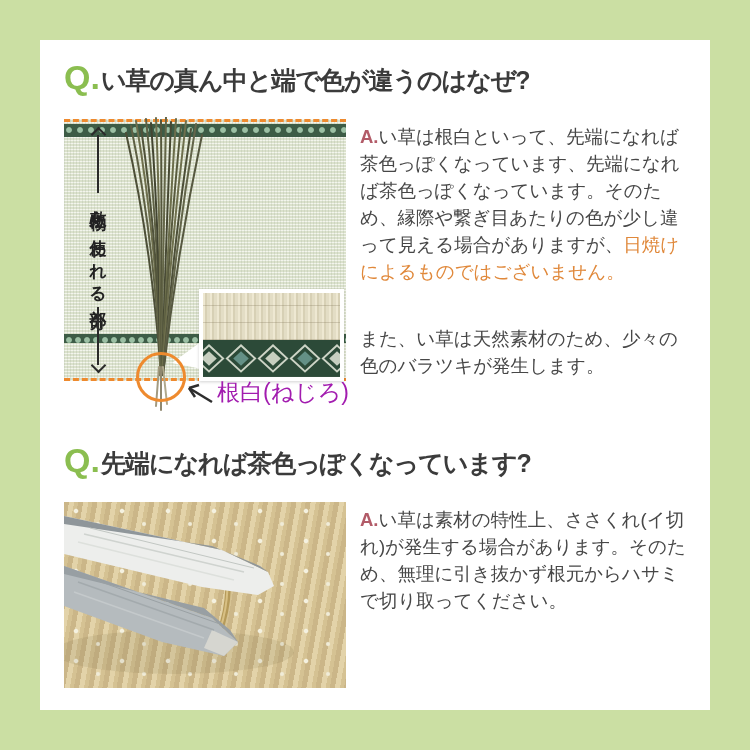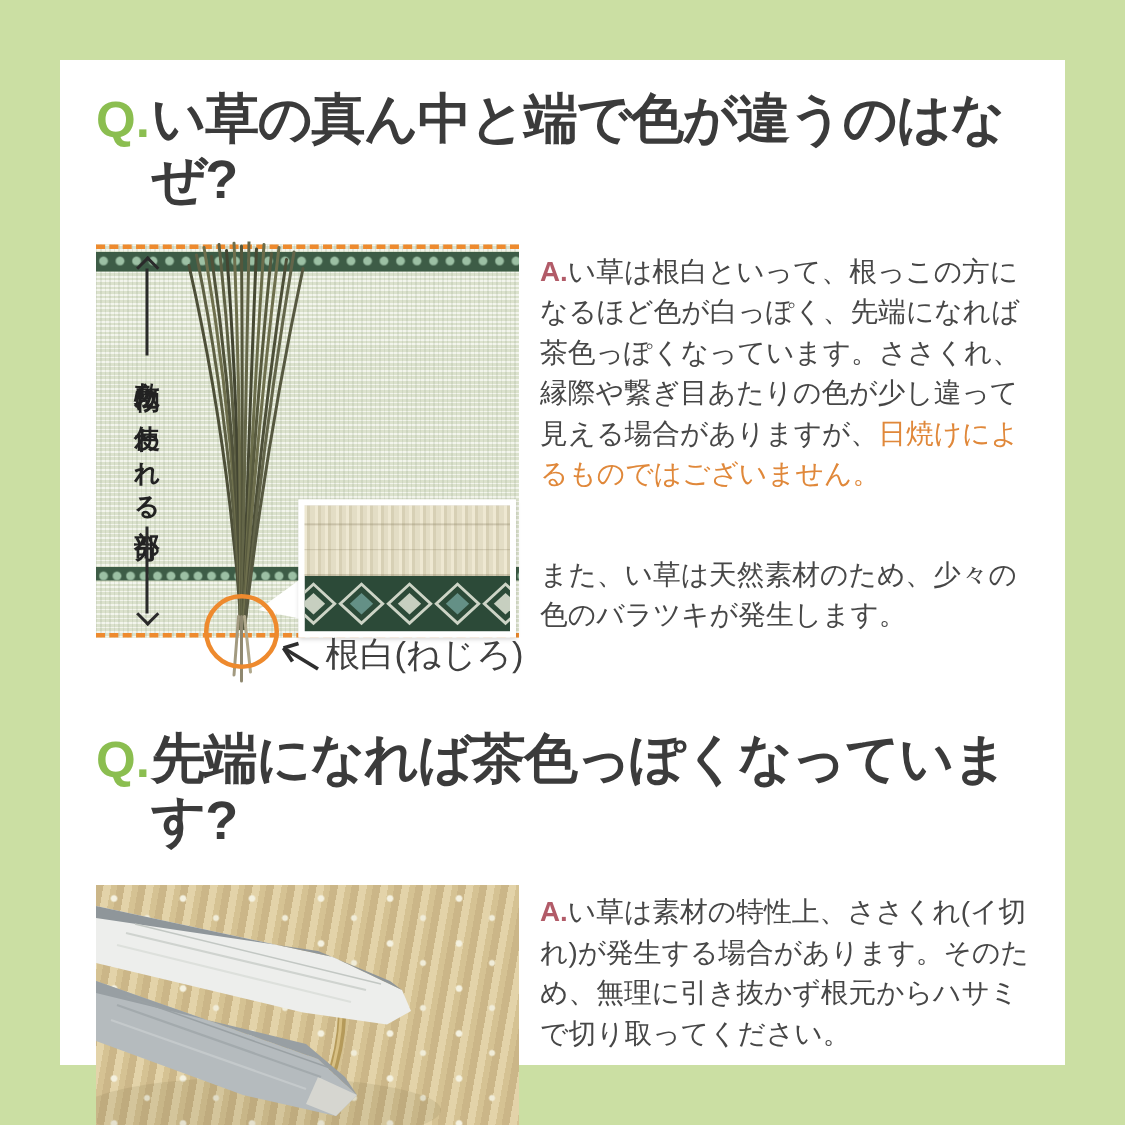--- a/index.html
+++ b/index.html
@@ -13,21 +13,21 @@
     background:#cbdfa3;overflow:hidden;
   }
   .page{
     position:absolute;left:40px;top:40px;right:40px;bottom:40px;
     background:#ffffff;box-sizing:border-box;
     padding:18px 24px;
   }
   
   .qa-heading{display:flex;align-items:baseline;margin:0 0 22px 0;line-height:1.15;}
   .qa-heading .qmark{color:#8bbe50;font-weight:bold;font-size:34px;margin-right:1px;}
-  .qa-heading .qtext{color:#3b3b3b;font-weight:bold;font-size:36px;letter-spacing:-1px;}
+  .qa-heading .qtext{color:#3b3b3b;font-weight:bold;font-size:25px;letter-spacing:-1px;}
   .qa-heading.second{margin-top:22px;}
   
   .qa-row{display:flex;gap:14px;}
   .qa-text{flex:1;min-width:0;padding-top:4px;color:#474747;font-size:18.5px;line-height:1.46;}
   .qa-text p{margin:0 0 0 0;}
   .qa-text p + p{margin-top:40px;}
   .amark{color:#b25b68;font-weight:bold;}
   .hl{color:#e0883a;}
   
   .figure1{position:relative;width:282px;height:300px;flex:0 0 282px;}
@@ -65,21 +65,21 @@
     background-image:
       repeating-linear-gradient(0deg, rgba(125,115,85,.28) 0 1px, transparent 1px 17px),
       repeating-linear-gradient(90deg, #eee8d2 0 2px, #d7d0b5 2px 4px, #e3ddc5 4px 7px);}
   .dband{position:absolute;left:0;bottom:0;right:0;height:44%;}
   .wedge{position:absolute;left:108px;top:222px;width:30px;height:28px;
     background:#fff;clip-path:polygon(100% 0,100% 100%,0 78%);}
   .nejiro-circle{position:absolute;left:72px;top:233px;width:50px;height:50px;
     border:3.5px solid #ee8a2e;border-radius:50%;box-sizing:border-box;}
   .caption{position:absolute;left:116px;top:258px;display:flex;align-items:flex-start;gap:3px;}
   .caption .cap-arrow{flex:0 0 auto;margin-top:4px;}
-  .caption .cap-text{font-size:23px;color:#404040;white-space:nowrap;}
+  .caption .cap-text{font-size:23px;color:#a21caf;white-space:nowrap;}
   
   .figure2{position:relative;width:282px;height:186px;flex:0 0 282px;
     background-color:#d9c69b;
     background-image:
       radial-gradient(circle at 12px 9px, #f4f1e0 1.6px, rgba(0,0,0,0) 2.8px),
       radial-gradient(circle at 34px 22px, #f0ecd8 1.4px, rgba(0,0,0,0) 2.6px),
       repeating-linear-gradient(100deg, #cbb688 0 5px, #e3d3a9 5px 10px, #d5c293 10px 14px);
     background-size:46px 30px,46px 30px,auto;
     overflow:hidden;}
   .figure2 svg{position:absolute;left:0;top:0;}
@@ -170,21 +170,21 @@
           <svg class="cap-arrow" width="34" height="24" viewBox="0 0 34 24">
             <path d="M32,21 L9,7" stroke="#2e2e2e" stroke-width="2.5" fill="none"></path>
             <path d="M9,7 L19,4" stroke="#2e2e2e" stroke-width="2.5" fill="none"></path>
             <path d="M9,7 L15,16" stroke="#2e2e2e" stroke-width="2.5" fill="none"></path>
           </svg>
           <span class="cap-text">根白(ねじろ)</span>
         </div>
       </div>
 
       <div class="qa-text">
-        <p><span class="amark">A.</span><span>い草は根白といって、根っこの方になるほど色が白っぽく、先端になれば茶色っぽくなっています。ささくれ、縁際や繋ぎ目あたりの色が少し違って見える場合がありますが、</span><span class="hl">日焼けによるものではございません。</span></p>
+        <p><span class="amark">A.</span><span>い草は根白といって、先端になれば茶色っぽくなっています、先端になれば茶色っぽくなっています。そのため、縁際や繋ぎ目あたりの色が少し違って見える場合がありますが、</span><span class="hl">日焼けによるものではございません。</span></p>
         <p>また、い草は天然素材のため、少々の色のバラツキが発生します。</p>
       </div>
     </div>
 
     <div class="qa-heading second">
       <span class="qmark">Q.</span>
       <span class="qtext">先端になれば茶色っぽくなっています?</span>
     </div>
 
     <div class="qa-row">

